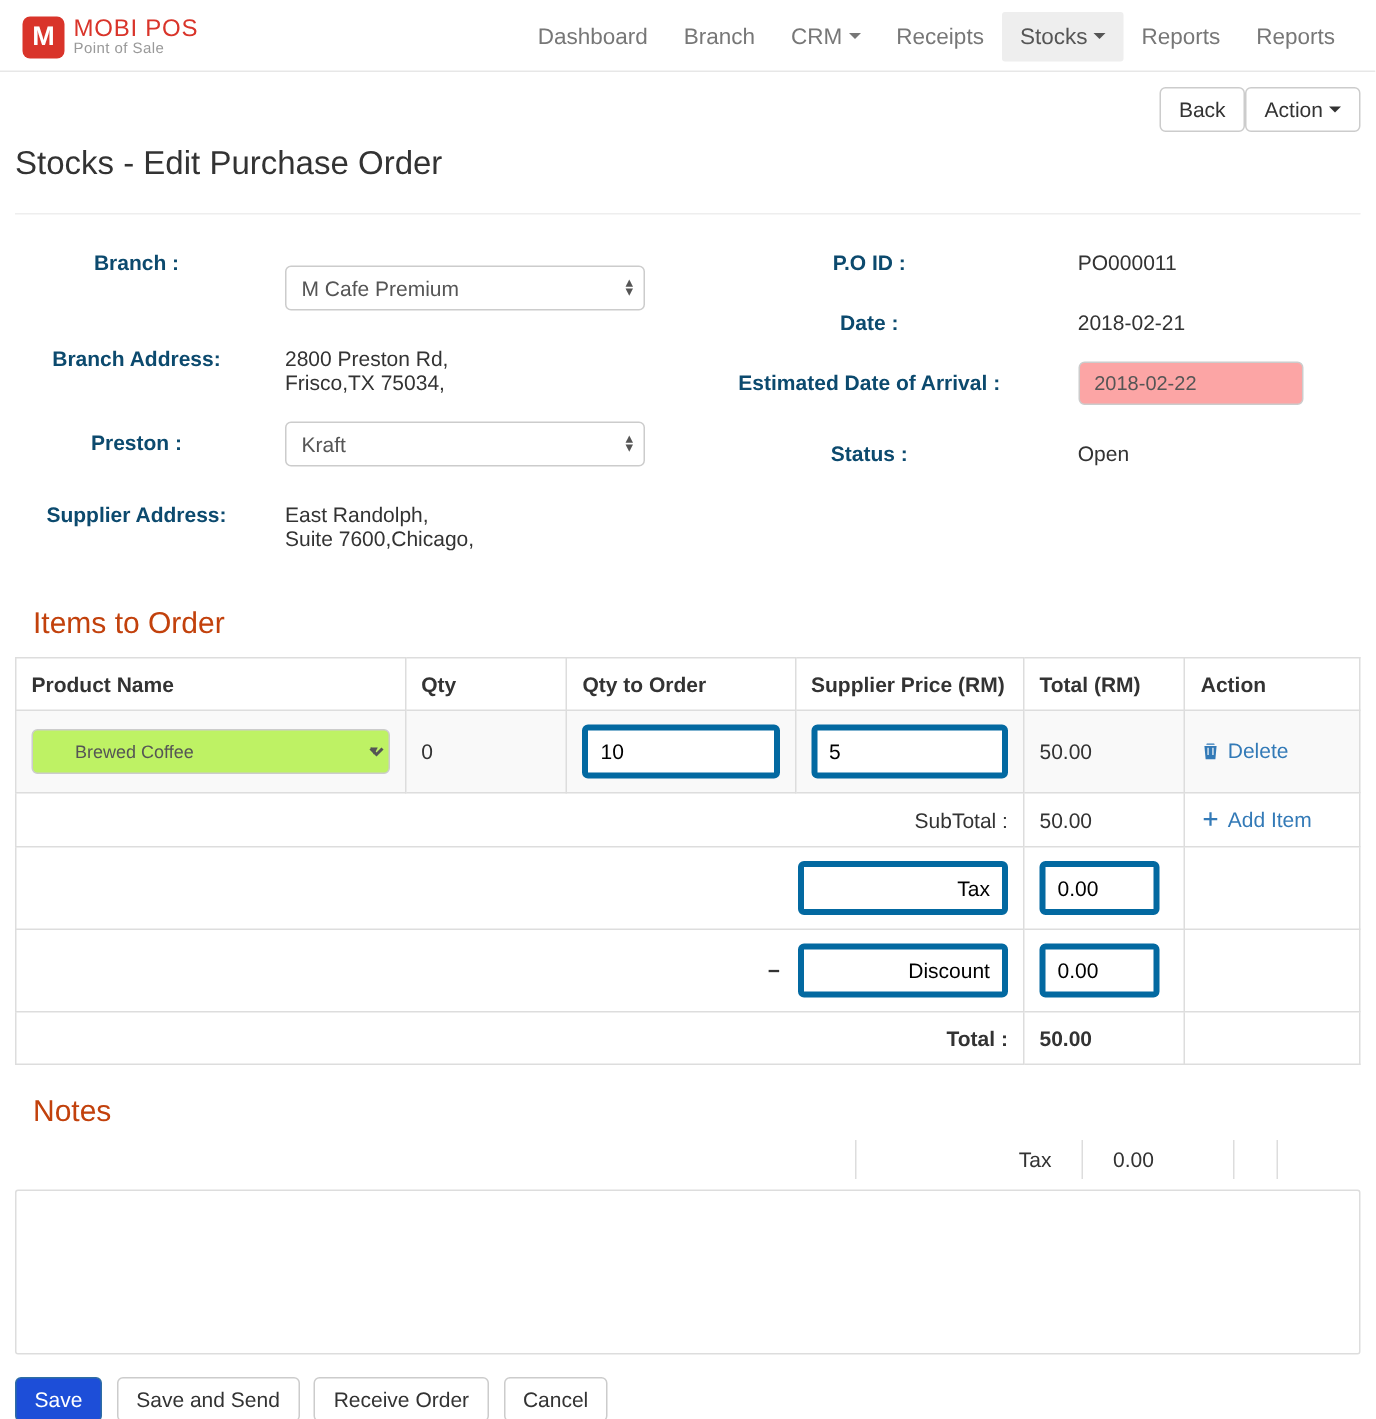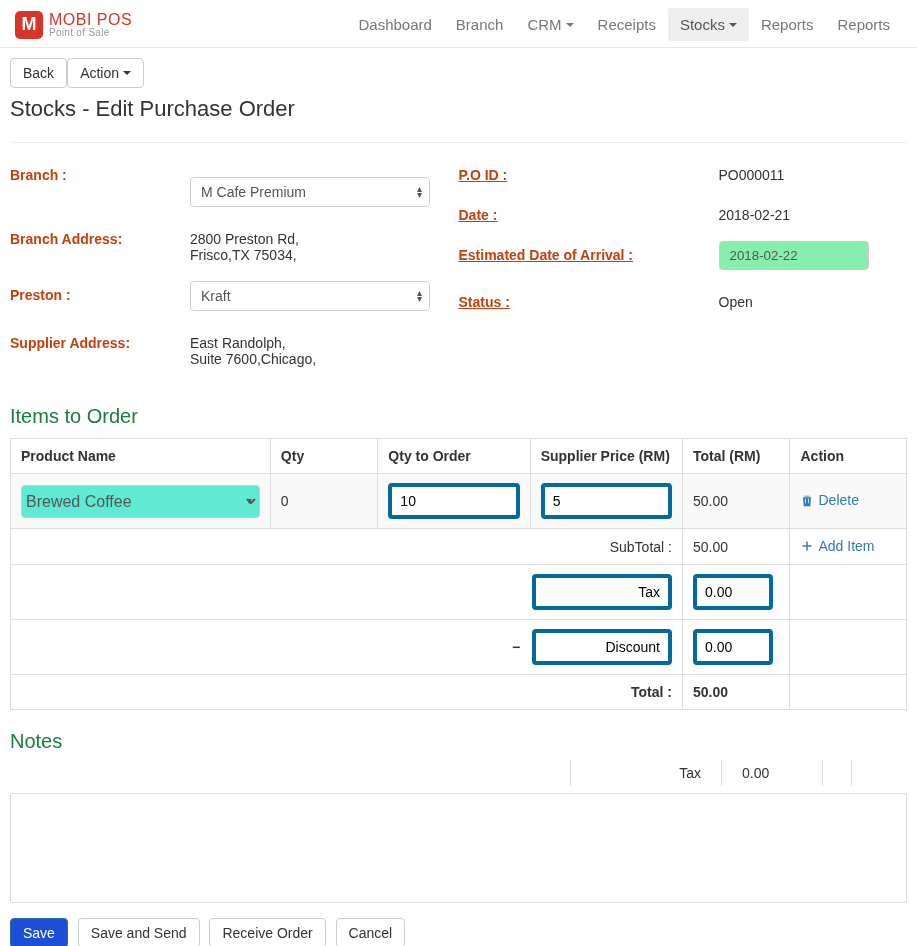--- a/index.html
+++ b/index.html
@@ -49,57 +49,57 @@
     margin-left: 4px;
     border-top: 4px solid;
     border-left: 4px solid transparent;
     border-right: 4px solid transparent;
     vertical-align: middle;
     position: relative; top: -1px;
   }
 
   .container { padding: 10px 10px 20px 10px; }
 
-  .top-row { display: flex; justify-content: flex-start; align-items: flex-start; margin-bottom: 8px; }
+  .top-row { display: flex; justify-content: flex-end; align-items: flex-start; margin-bottom: 8px; }
   .btn {
     display: inline-block;
     padding: 6px 12px;
     font-size: 14px;
     background: #fff;
     border: 1px solid #ccc;
     border-radius: 4px;
     cursor: pointer;
     color: #333;
   }
   .btn-primary {
     background: #1d4ed8;
     border-color: #2e6da4;
     color: #fff;
   }
 
   h3.page-title { font-weight: 400; font-size: 22px; color: #333; margin-bottom: 20px; }
-  h3.section-title { font-weight: 400; font-size: 20px; color: #15803d; margin: 20px 0 10px; }
+  h3.section-title { font-weight: 400; font-size: 20px; color: #c2410c; margin: 20px 12px 10px; }
 
   .hr { border: 0; border-top: 1px solid #eee; margin: 6px 0 18px; }
 
   
   .details { display: flex; }
   .col { flex: 1; }
   .field-row { display: flex; margin-bottom: 18px; align-items: flex-start; }
   .field-label {
     width: 180px;
-    text-align: left;
+    text-align: center;
     padding-right: 18px;
     font-weight: 700;
-    color: #c2410c;
+    color: #0c4a6e;
     padding-top: 6px;
     font-size: 14px;
   }
   .field-value { flex: 1; padding-top: 6px; color: #333; }
-  .details .col.right .field-label { width: 260px; text-decoration: underline; }
+  .details .col.right .field-label { width: 260px; }
   .select, .text-input {
     width: 240px;
     padding: 6px 10px;
     border: 1px solid #ccc;
     border-radius: 4px;
     font-size: 14px;
     background: #fff;
     color: #555;
   }
   .select { appearance: none; -webkit-appearance: none; position: relative; }
@@ -107,21 +107,21 @@
   .select-caret {
     position: absolute; right: 8px; top: 50%; transform: translateY(-50%);
     font-size: 10px; color: #555; line-height: 6px;
     pointer-events: none;
   }
   .eta-input {
     width: 150px;
     padding: 6px 10px;
     border: 1px solid #ccc;
     border-radius: 4px;
-    background: #86efac;
+    background: #fca5a5;
     color: #555;
   }
 
   
   table.items {
     width: 100%;
     border-collapse: collapse;
     border: 1px solid #ddd;
   }
   table.items th, table.items td {
@@ -140,25 +140,25 @@
     width: 100%;
     padding: 6px 8px;
     border: 4px solid #0369a1;
     border-radius: 4px;
     font-size: 14px;
   }
   .tbl-small { width: 80px; text-align: right; }
   .tbl-label-right { text-align: right; }
   .product-select {
     width: 100%;
-    padding: 6px 0;
+    padding: 6px 24px;
     border: 1px solid #ccc;
     border-radius: 4px;
-    font-size: 16px;
-    background: #5eead4;
+    font-size: 12px;
+    background: #bef264;
     color: #555;
   }
   .link { color: #337ab7; cursor: pointer; display: inline-flex; align-items: center; }
   .trash-icon, .plus-icon {
     display: inline-block; width: 14px; margin-right: 4px;
   }
 
   
   .notes-box {
     width: 100%;

